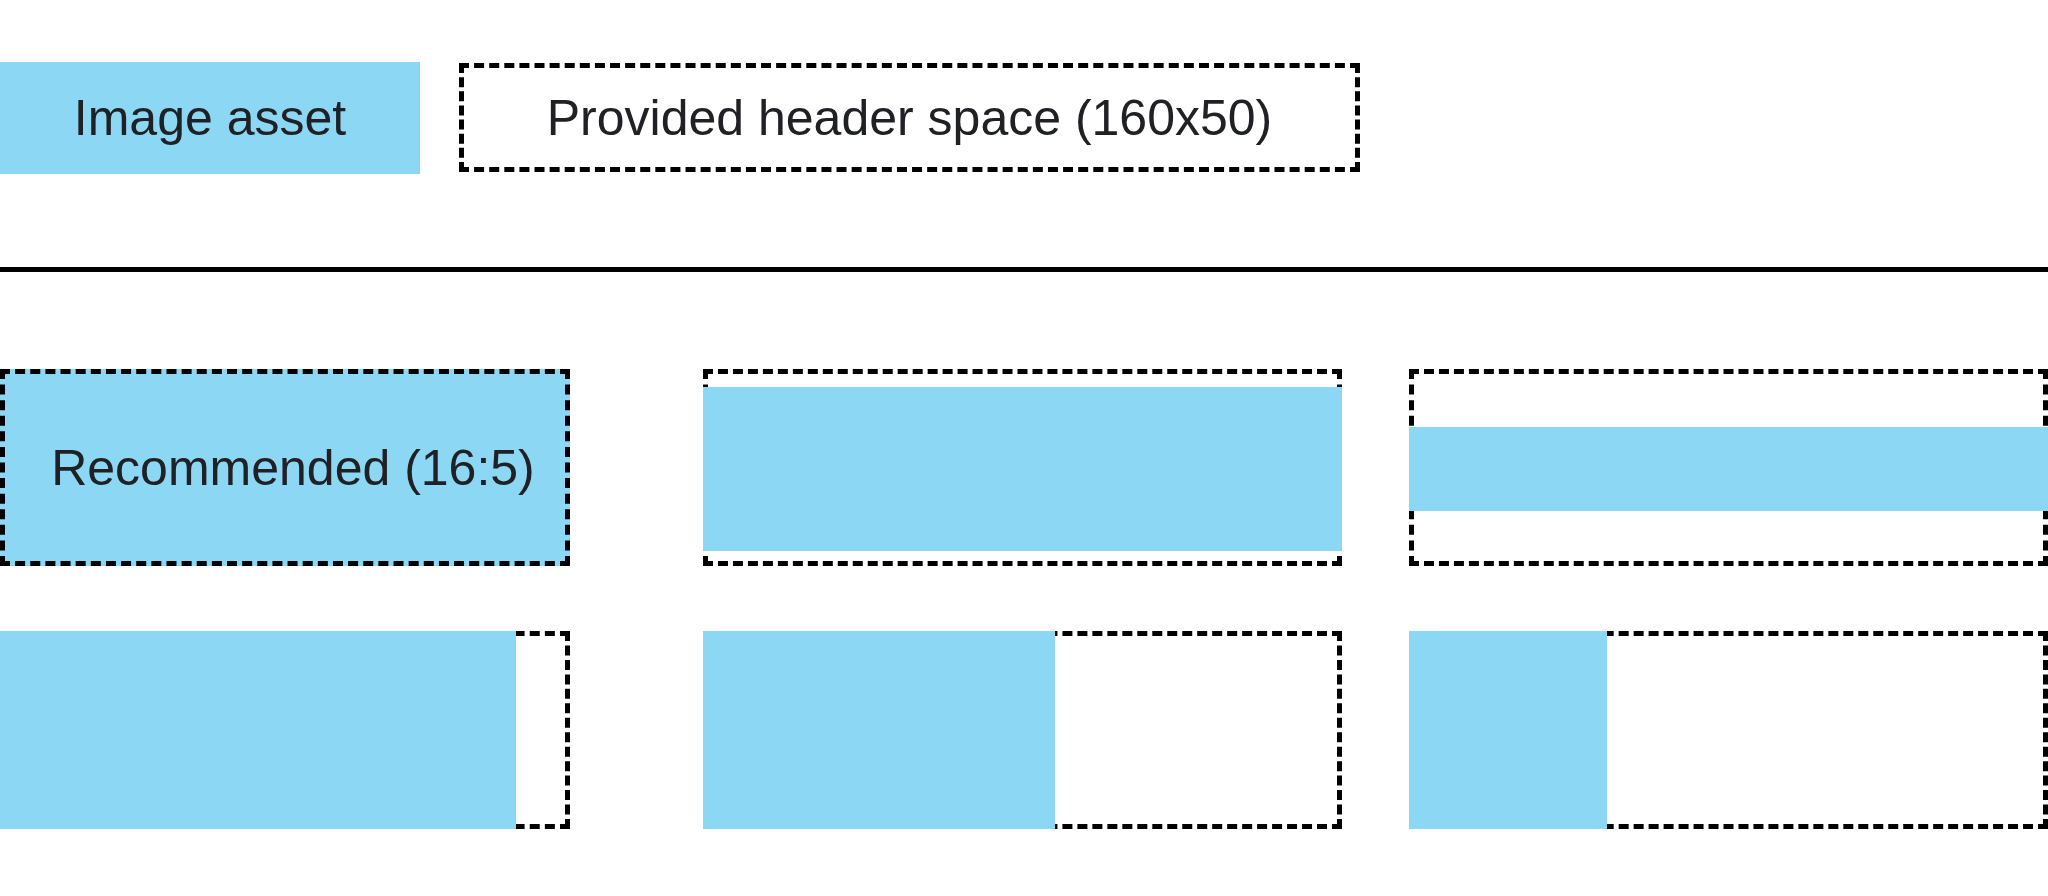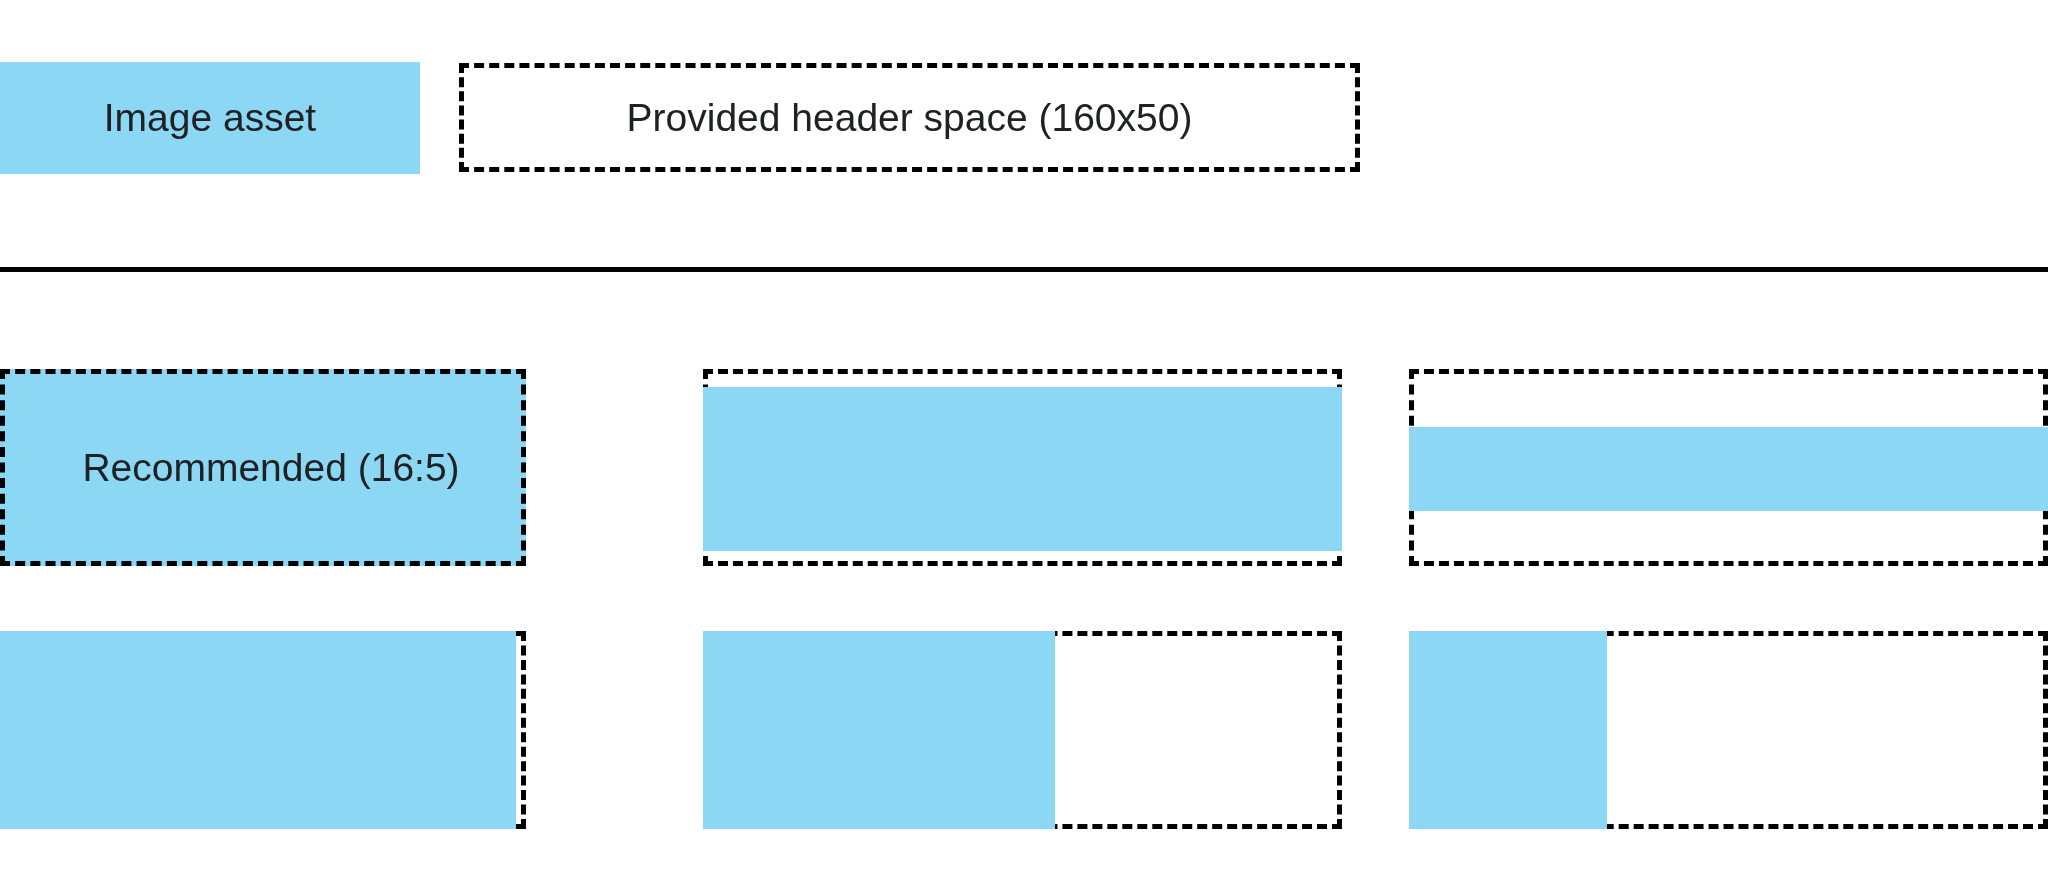--- a/index.html
+++ b/index.html
@@ -10,21 +10,21 @@
   .canvas {
     position: relative;
     width: 2048px;
     height: 896px;
     background: var(--background, #ffffff);
     font-family: "Liberation Sans", sans-serif;
     color: var(--text, #202124);
     overflow: hidden;
   }
   .label {
-    font-size: 39px;
+    font-size: 50px;
     font-weight: 500;
     letter-spacing: 0px;
     color: var(--text, #202124);
     white-space: nowrap;
   }
   .center-flex {
     display: flex;
     align-items: center;
     justify-content: center;
   }
@@ -62,21 +62,21 @@
     position: absolute;
     box-sizing: border-box;
     border: 5px dashed var(--outline, #000000);
     background: #ffffff;
   }
   .cell.filled {
     background: var(--asset, #8CD7F4); 
   }
   .row1 { top: 369px; height: 197px; }
   .row2 { top: 631px; height: 198px; }
-  .col1 { left: 0; width: 526px; padding-left: 16px; }
+  .col1 { left: 0; width: 570px; padding-left: 16px; }
   .col2 { left: 703px; width: 639px; }
   .col3 { left: 1409px; width: 639px; }
   .fill {
     position: absolute;
     background: var(--asset, #8CD7F4);
   }
   
   .fill-wide {
     left: -5px;
     right: -5px;

